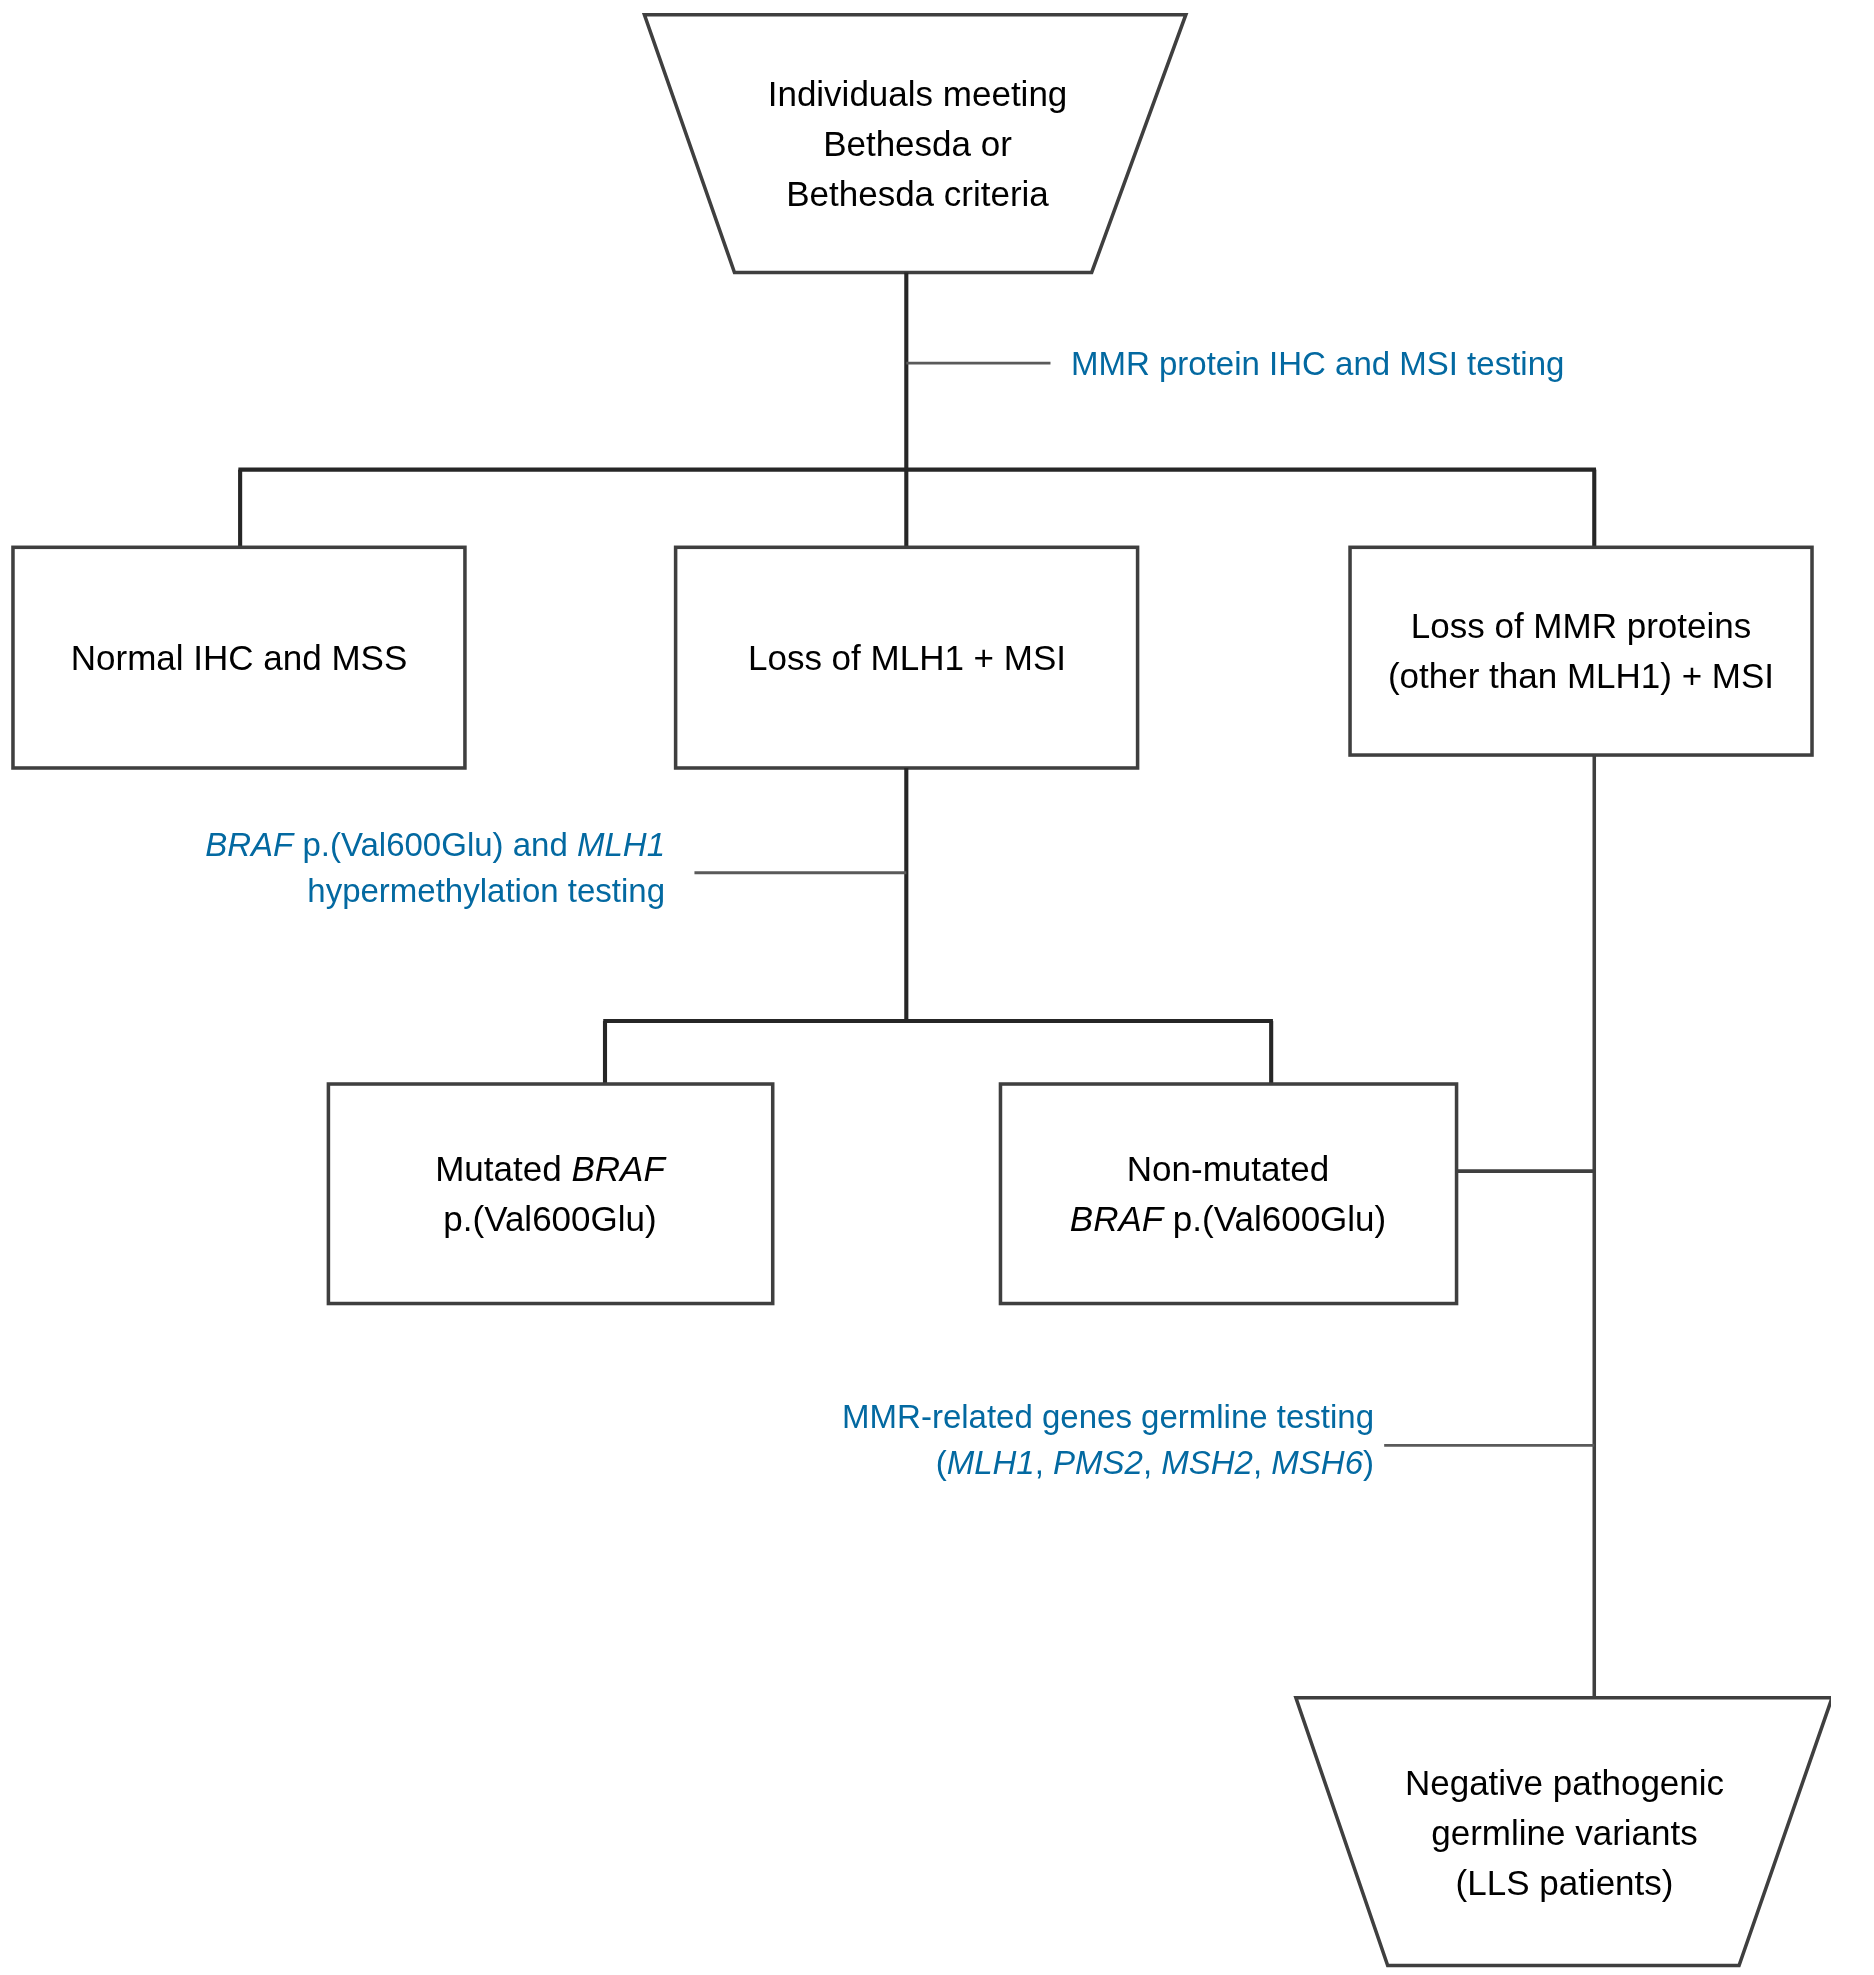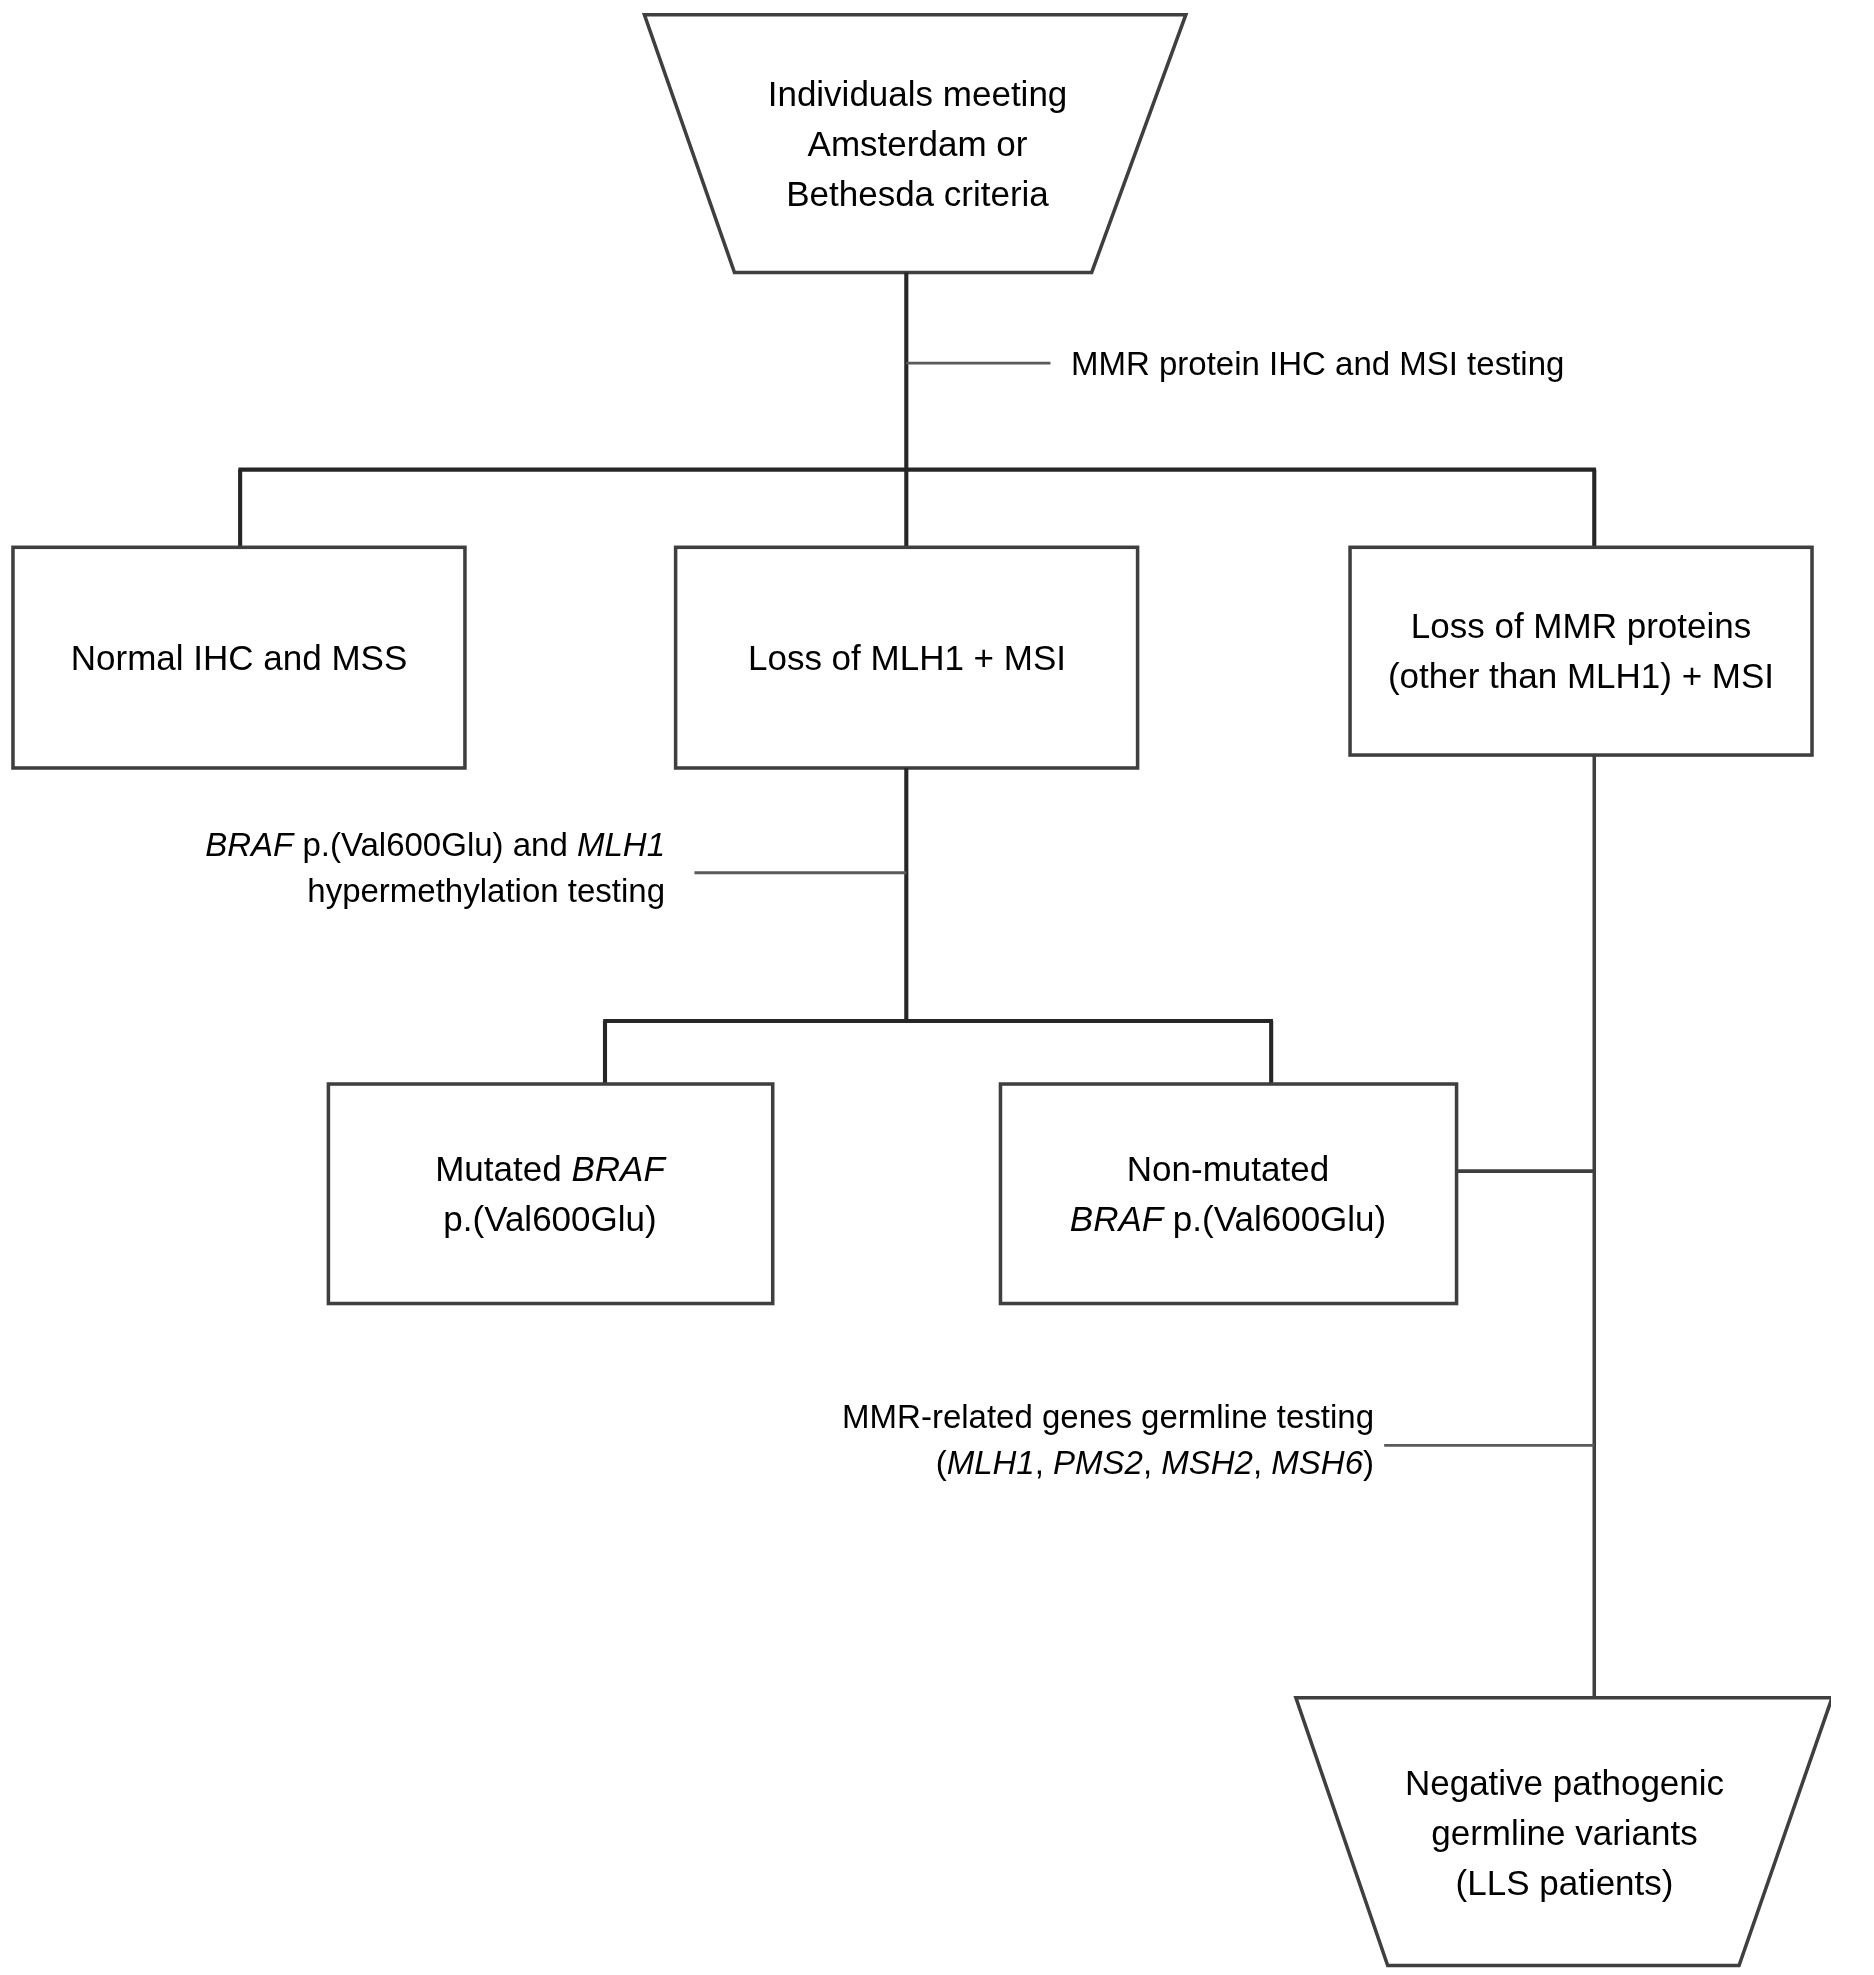--- a/index.html
+++ b/index.html
@@ -31,21 +31,21 @@
     text-align: center;
     font-size: 35px;
     line-height: 1.42;
     color: #000000;
     pointer-events: none;
   }
   .edge-label {
     position: absolute;
     font-size: 33px;
     line-height: 1.40;
-    color: #000000;
+    color: #0369a1;
     white-space: nowrap;
   }
   .edge-label.center {
     text-align: right;
   }
   .edge-label.right {
     text-align: right;
   }
   .ital {
     font-style: italic;
@@ -89,21 +89,21 @@
 
     <line x1="2475" y1="1990" x2="2709" y2="1990" stroke="#3f3f3f" stroke-width="6"></line>
 
     <line x1="2352" y1="2456" x2="2709" y2="2456" stroke="#5a5a5a" stroke-width="5"></line>
 
     <polygon points="2202,2885 3113,2885 2955,3340 2358,3340" fill="#ffffff" stroke="#3f3f3f" stroke-width="6"></polygon>
   </svg>
 
   <div class="node-text" style="left:694px; top:35px; width:447px; height:218px;">
     <span class="line-row">Individuals meeting</span>
-    <span class="line-row">Amsterdam or</span>
+    <span class="line-row">Bethesda or</span>
     <span class="line-row">Bethesda criteria</span>
   </div>
 
   <div class="node-text" style="left:13px; top:547px; width:452px; height:221px;border-radius:6px;">
     <span class="line-row">Normal IHC and MSS</span>
   </div>
 
   <div class="node-text" style="left:676px; top:547px; width:462px; height:221px;">
     <span class="line-row">Loss of MLH1 + MSI</span>
   </div>

